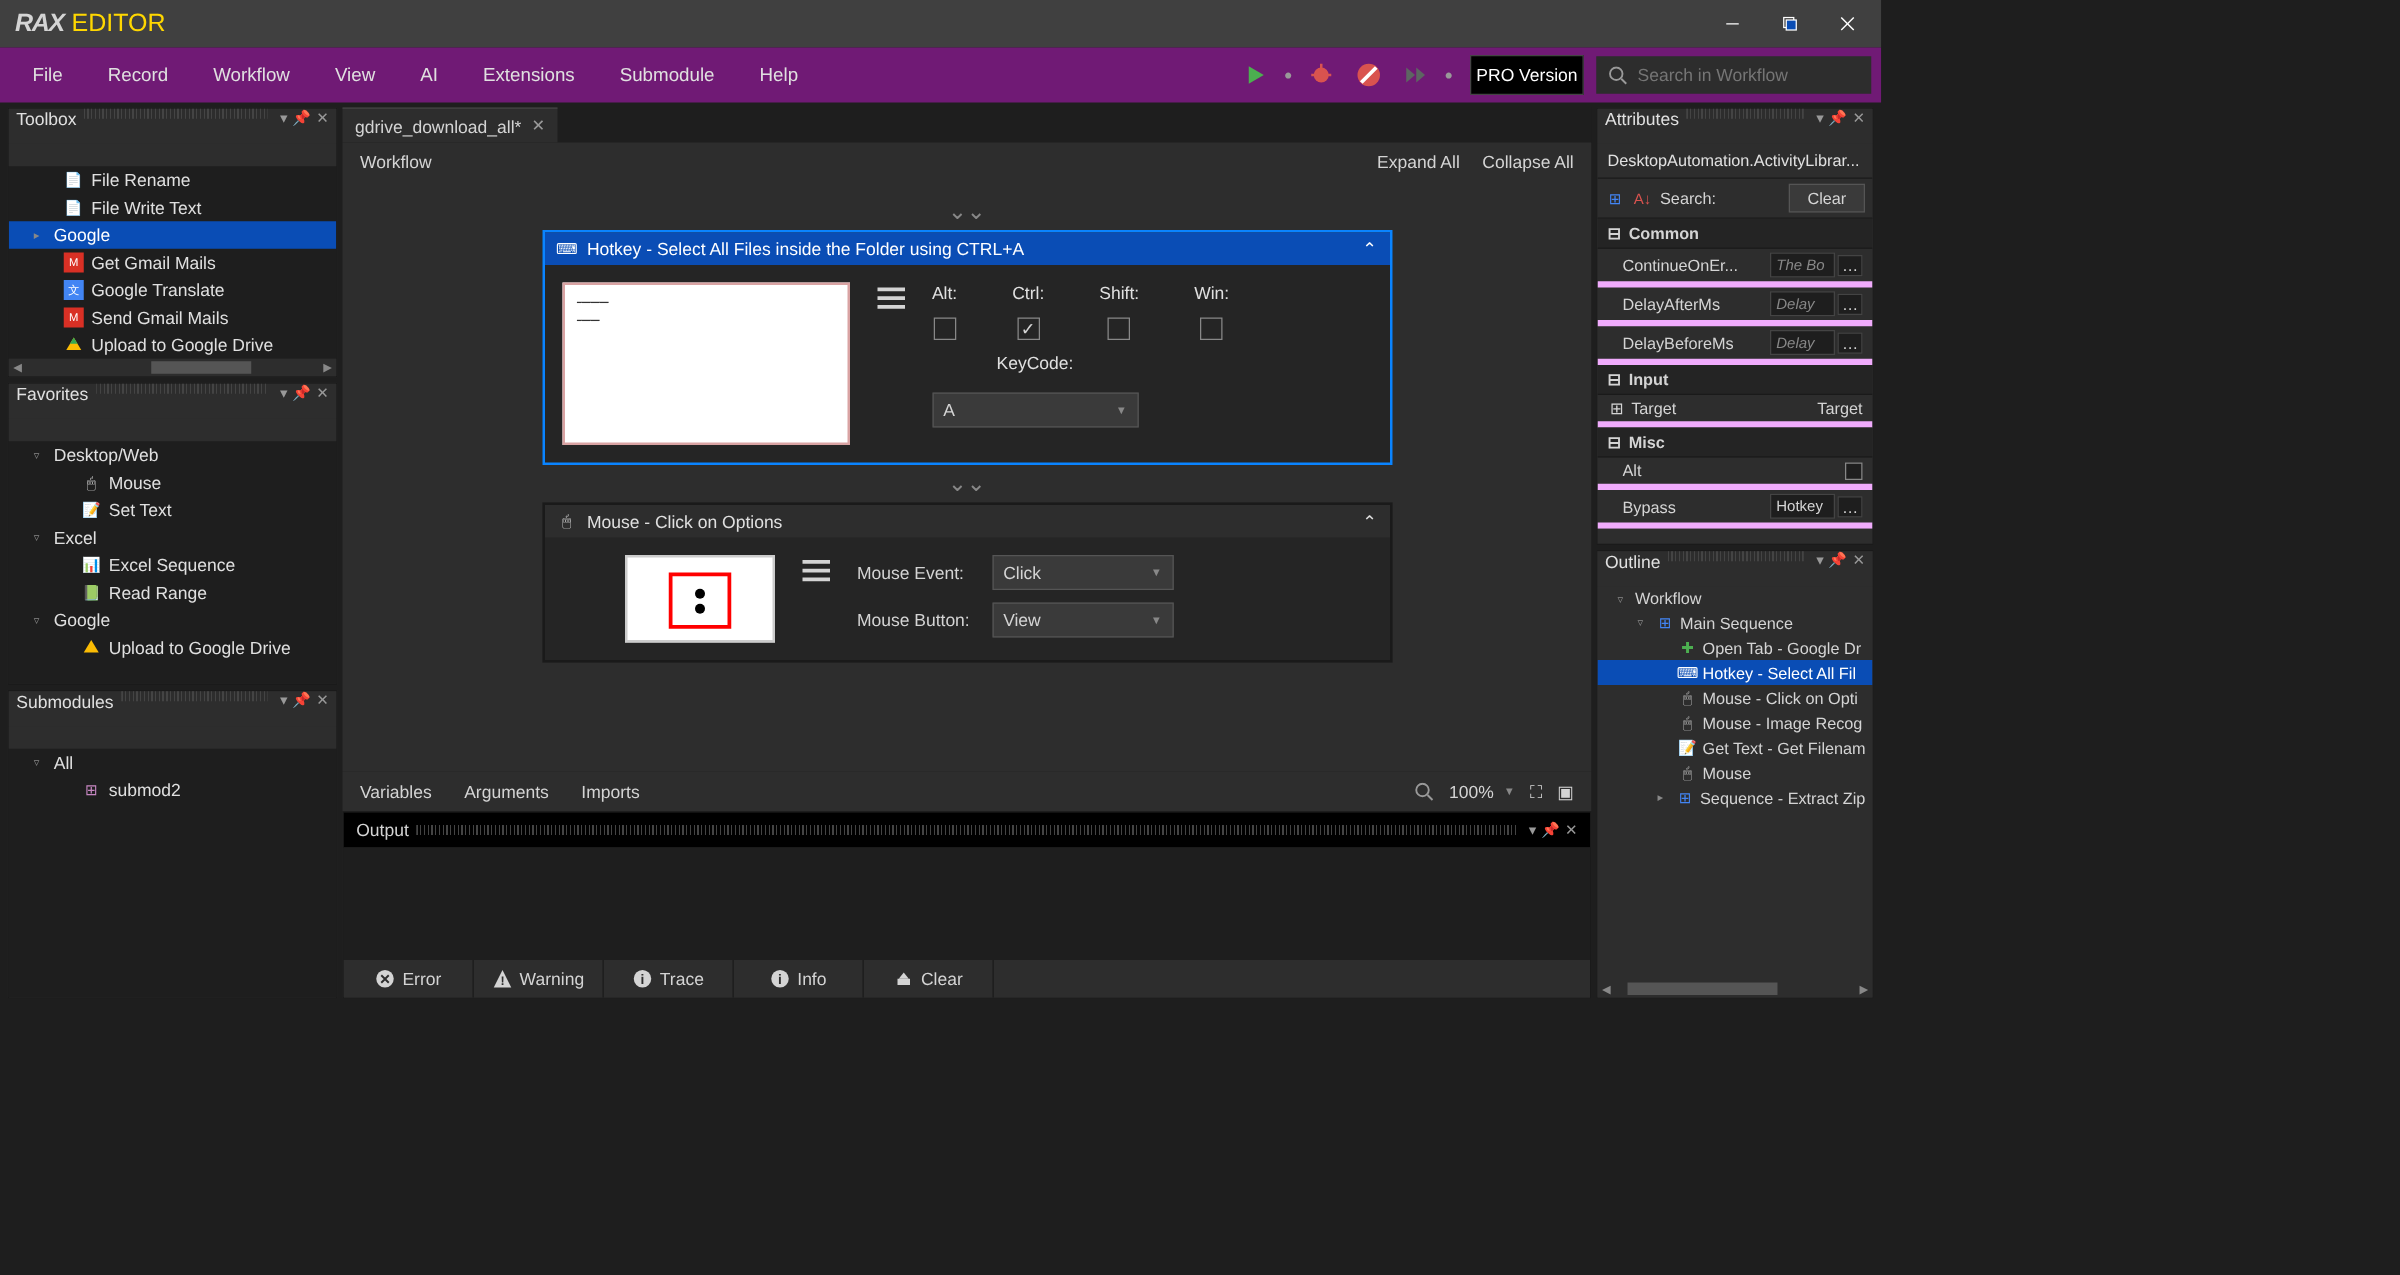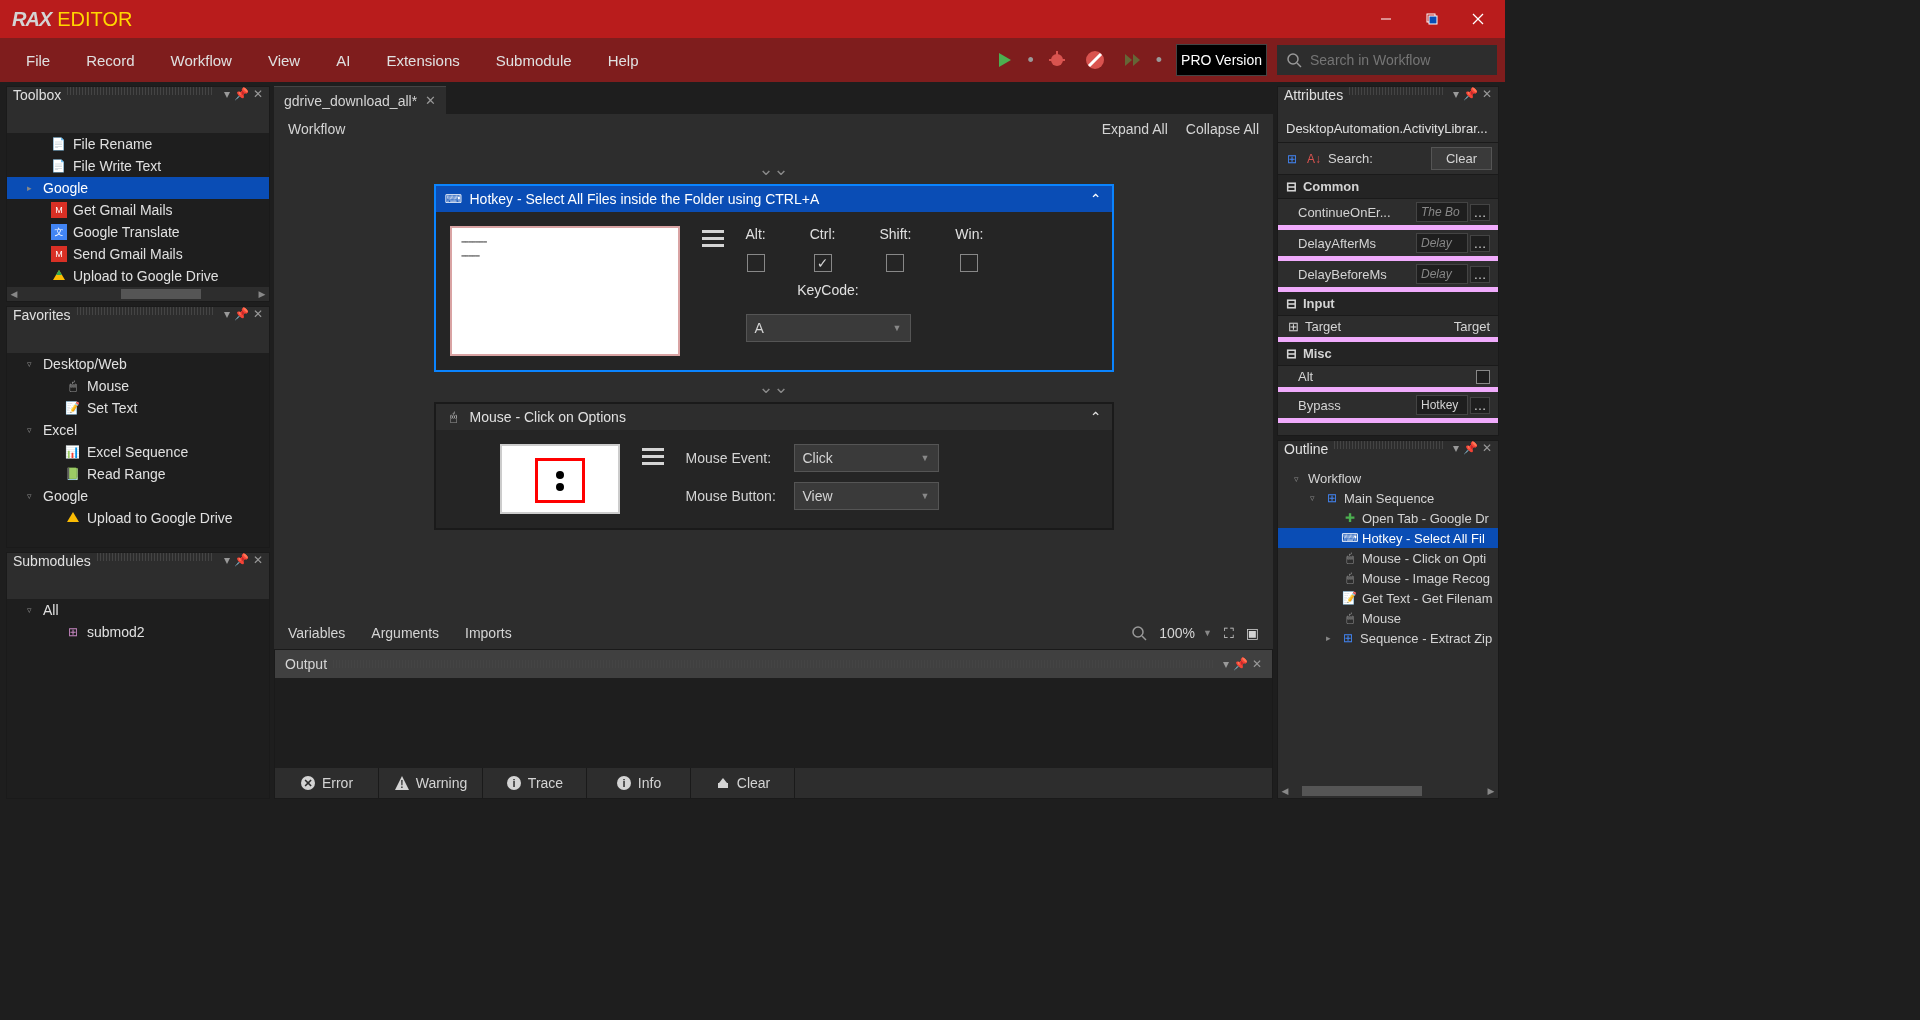--- a/index.html
+++ b/index.html
@@ -1,23 +1,23 @@
 <!DOCTYPE html>
 <html><head>
 <meta charset="utf-8">
 <style>
 *{margin:0;padding:0;box-sizing:border-box;font-family:'Segoe UI',Arial,sans-serif;user-select:none}
 body{background:#1e1e1e;color:#d4d4d4;width:1505px;height:803px;overflow:hidden;font-size:13px}
-.titlebar{background:#b91c1c;height:38px;display:flex;padding:0 4px 0 12px}
+.titlebar{background:#404040;height:38px;display:flex;padding:0 4px 0 12px}
 .logo{display:flex;align-items:center;font-size:20px;font-weight:600}
 .logo-rax{color:#d4d4d4;font-weight:700;font-style:italic;letter-spacing:-1px}
 .logo-editor{color:#ffd700;margin-left:6px;font-weight:400}
 .titlebar-spacer{flex:1}
 .winbtn{width:46px;height:38px;display:flex;align-items:center;justify-content:center;color:#fff;cursor:pointer}
-.toolbar{background:#7f1d1d;height:44px;display:flex;align-items:center;padding:0 8px}
+.toolbar{background:#701a75;height:44px;display:flex;align-items:center;padding:0 8px}
 .menuitem{padding:10px 18px;color:#e0e0e0;cursor:pointer;font-size:15px}
 .toolbar-spacer{flex:1}
 .iconbtn{width:34px;height:34px;display:flex;align-items:center;justify-content:center;cursor:pointer;margin:0 2px}
 .dot-green{color:#999;font-size:18px;margin:0 4px}
 .probtn{background:#000;color:#fff;border:1px solid #444;padding:7px 4px;margin:0 10px;cursor:pointer;font-size:14px}
 .searchbox{flex:0 0 220px;background:#2d2d2d;border:none;padding:7px 10px;color:#d4d4d4;display:flex;align-items:center;gap:8px}
 .searchbox input{background:transparent;border:none;color:#d4d4d4;outline:none;width:100%;font-size:14px}
 .main{display:flex;height:calc(100% - 82px)}
 .leftcol{width:272px;display:flex;flex-direction:column;gap:4px;padding:4px 2px 4px 6px}
 .panel{background:#2d2d2d;border:1px solid #1a1a1a;display:flex;flex-direction:column}
@@ -61,21 +61,21 @@
 .checkbox.checked::after{content:"✓";color:#d4d4d4;font-size:14px}
 .label{font-size:14px;color:#e0e0e0;text-align:center;padding-bottom:6px}
 .dropdown{background:#3a3a3a;border:1px solid #555;padding:5px 8px;display:flex;align-items:center;justify-content:space-between;font-size:14px;width:165px}
 .dd-arrow{color:#888;font-size:9px}
 .proprow{display:flex;align-items:center;gap:10px}
 .proprow .plabel{width:98px;font-size:14px}
 .bottomtabs{background:#2d2d2d;display:flex;align-items:center;padding:0 14px;height:32px;gap:26px;font-size:14px}
 .zoom{margin-left:auto;display:flex;align-items:center;gap:12px}
 .zoom-dd{display:flex;align-items:center;gap:8px}
 .outputpanel{flex:0 0 150px}
-.output-hdr{background:#404040;height:28px;display:flex;align-items:center;padding:0 10px;font-size:14px}
+.output-hdr{background:#000000;height:28px;display:flex;align-items:center;padding:0 10px;font-size:14px}
 .output-body{background:#1e1e1e;flex:1;height:calc(100% - 28px)}
 .filterbar{background:#2d2d2d;display:flex;height:30px}
 .filterbtn{flex:0 0 104px;display:flex;align-items:center;justify-content:center;gap:6px;border-right:1px solid #1a1a1a;cursor:pointer;font-size:14px}
 .rightcol{width:230px;display:flex;flex-direction:column;gap:4px;padding:4px 6px 4px 2px}
 .attr-body{background:#2d2d2d;font-size:13px;overflow:hidden}
 .attr-title{padding:6px 8px;color:#e0e0e0;border-bottom:1px solid #1a1a1a;white-space:nowrap;overflow:hidden;text-overflow:ellipsis}
 .attr-search{display:flex;padding:4px 6px;align-items:center;gap:6px;border-bottom:1px solid #1a1a1a}
 .attr-clear{background:#3a3a3a;padding:3px 14px;border:1px solid #555;cursor:pointer;font-size:13px}
 .attr-group{background:#242424;padding:4px 8px;font-weight:600;display:flex;align-items:center;gap:6px;border-bottom:1px solid #1a1a1a}
 .attr-row{display:flex;padding:3px 8px 3px 20px;border-bottom:5px solid #f0abfc;align-items:center}

